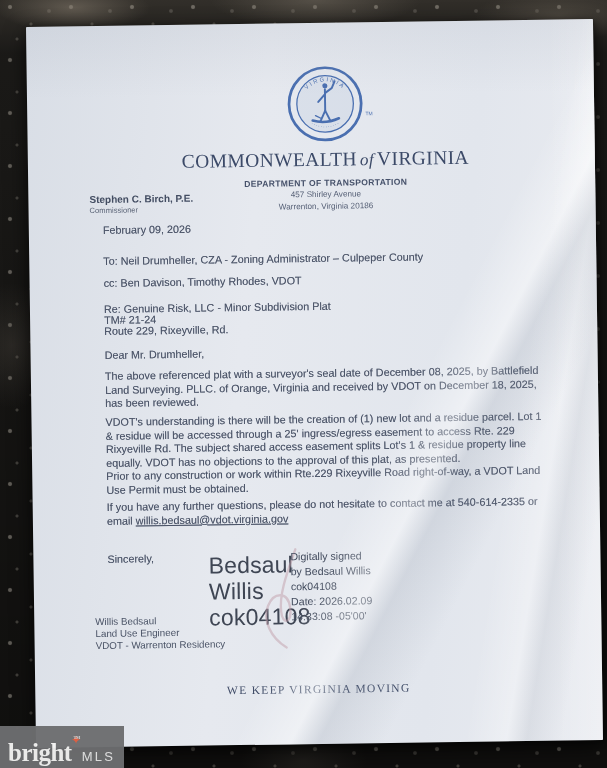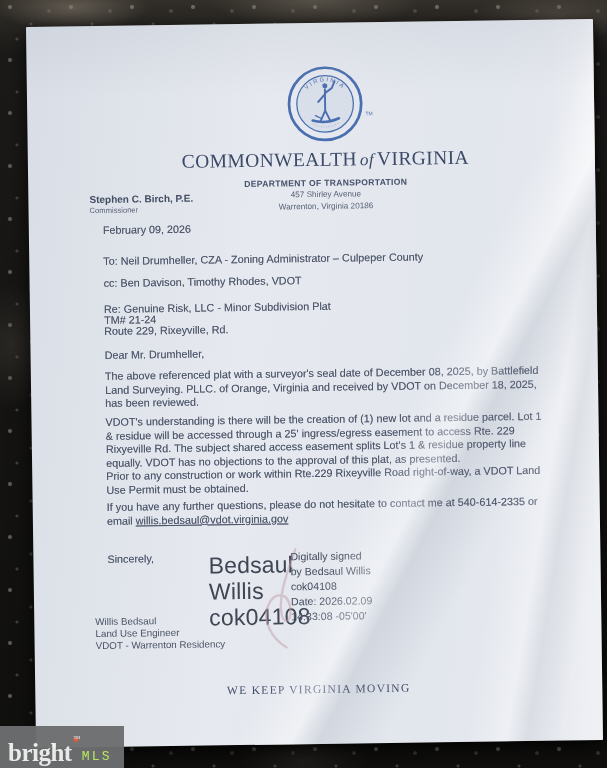--- a/index.html
+++ b/index.html
@@ -75,21 +75,21 @@
 
   
   .wm{position:absolute;left:0;top:726px;width:124px;height:42px;
     background:var(--watermark_box);opacity:.96;display:flex;align-items:center;
     padding:12px 0 0 8px;z-index:5;}
   .wm .brand{position:relative;font-family:"Liberation Serif",serif;font-weight:bold;
     font-size:25px;color:#f3f3f2;letter-spacing:-.5px;}
   .wm .star{position:absolute;left:63px;top:-6px;font-size:12px;color:var(--watermark_star);
     font-family:"DejaVu Sans",sans-serif;}
   .wm .tm{position:absolute;right:-8px;top:-4px;font-size:4.5px;color:#d8d8d8;}
-  .wm .mls{font-size:13px;color:#bef264;letter-spacing:2.2px;margin-left:10px;margin-top:6px;font-family:Liberation Mono, monospace;}
+  .wm .mls{font-size:13px;color:#e5e5e5;letter-spacing:2.2px;margin-left:10px;margin-top:6px;}
 
   svg text{fill:var(--seal_blue);}
 </style>
 </head>
 <body>
 
 <div class="asphalt"></div>
 
 <div class="paper">
 

